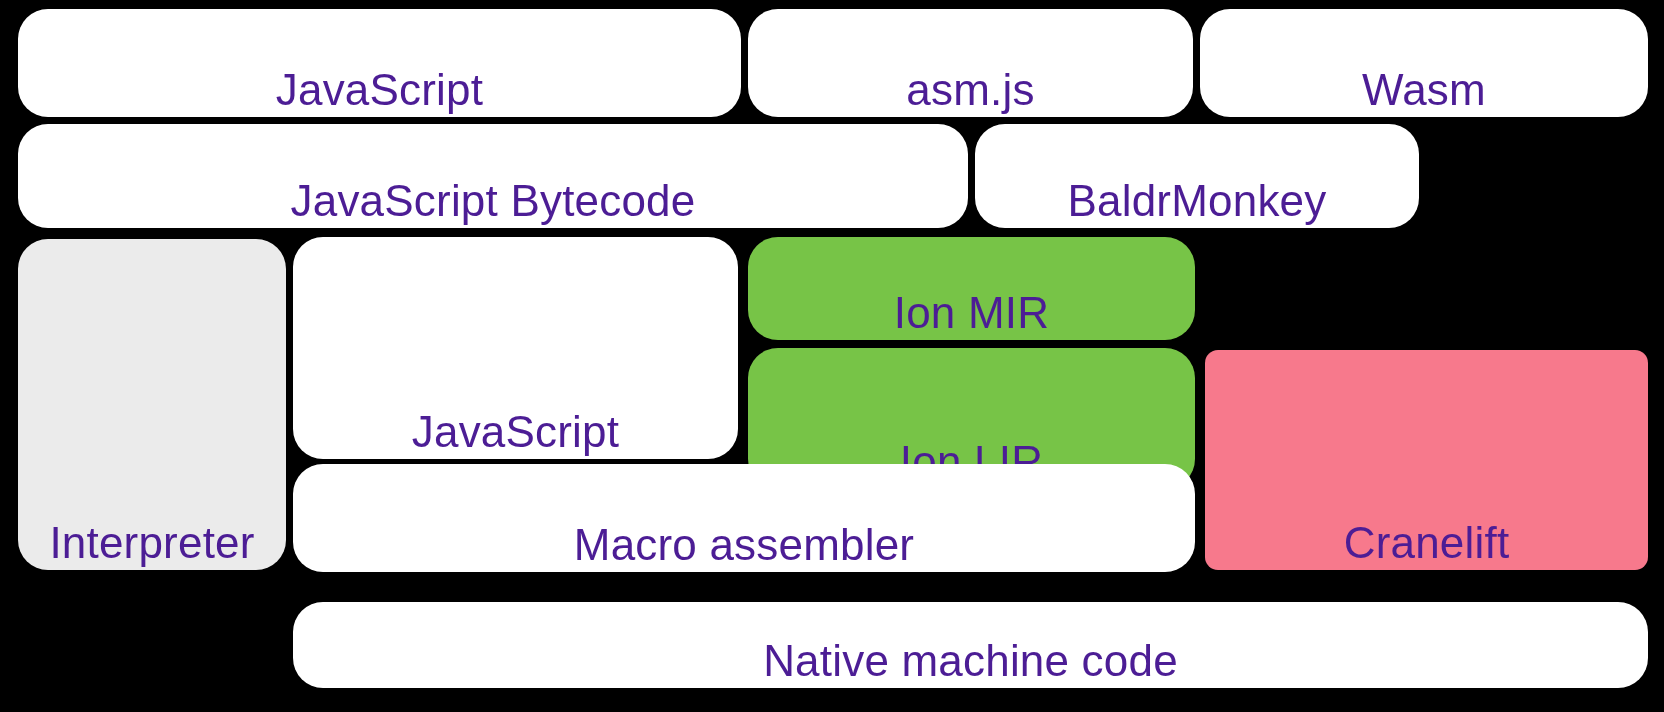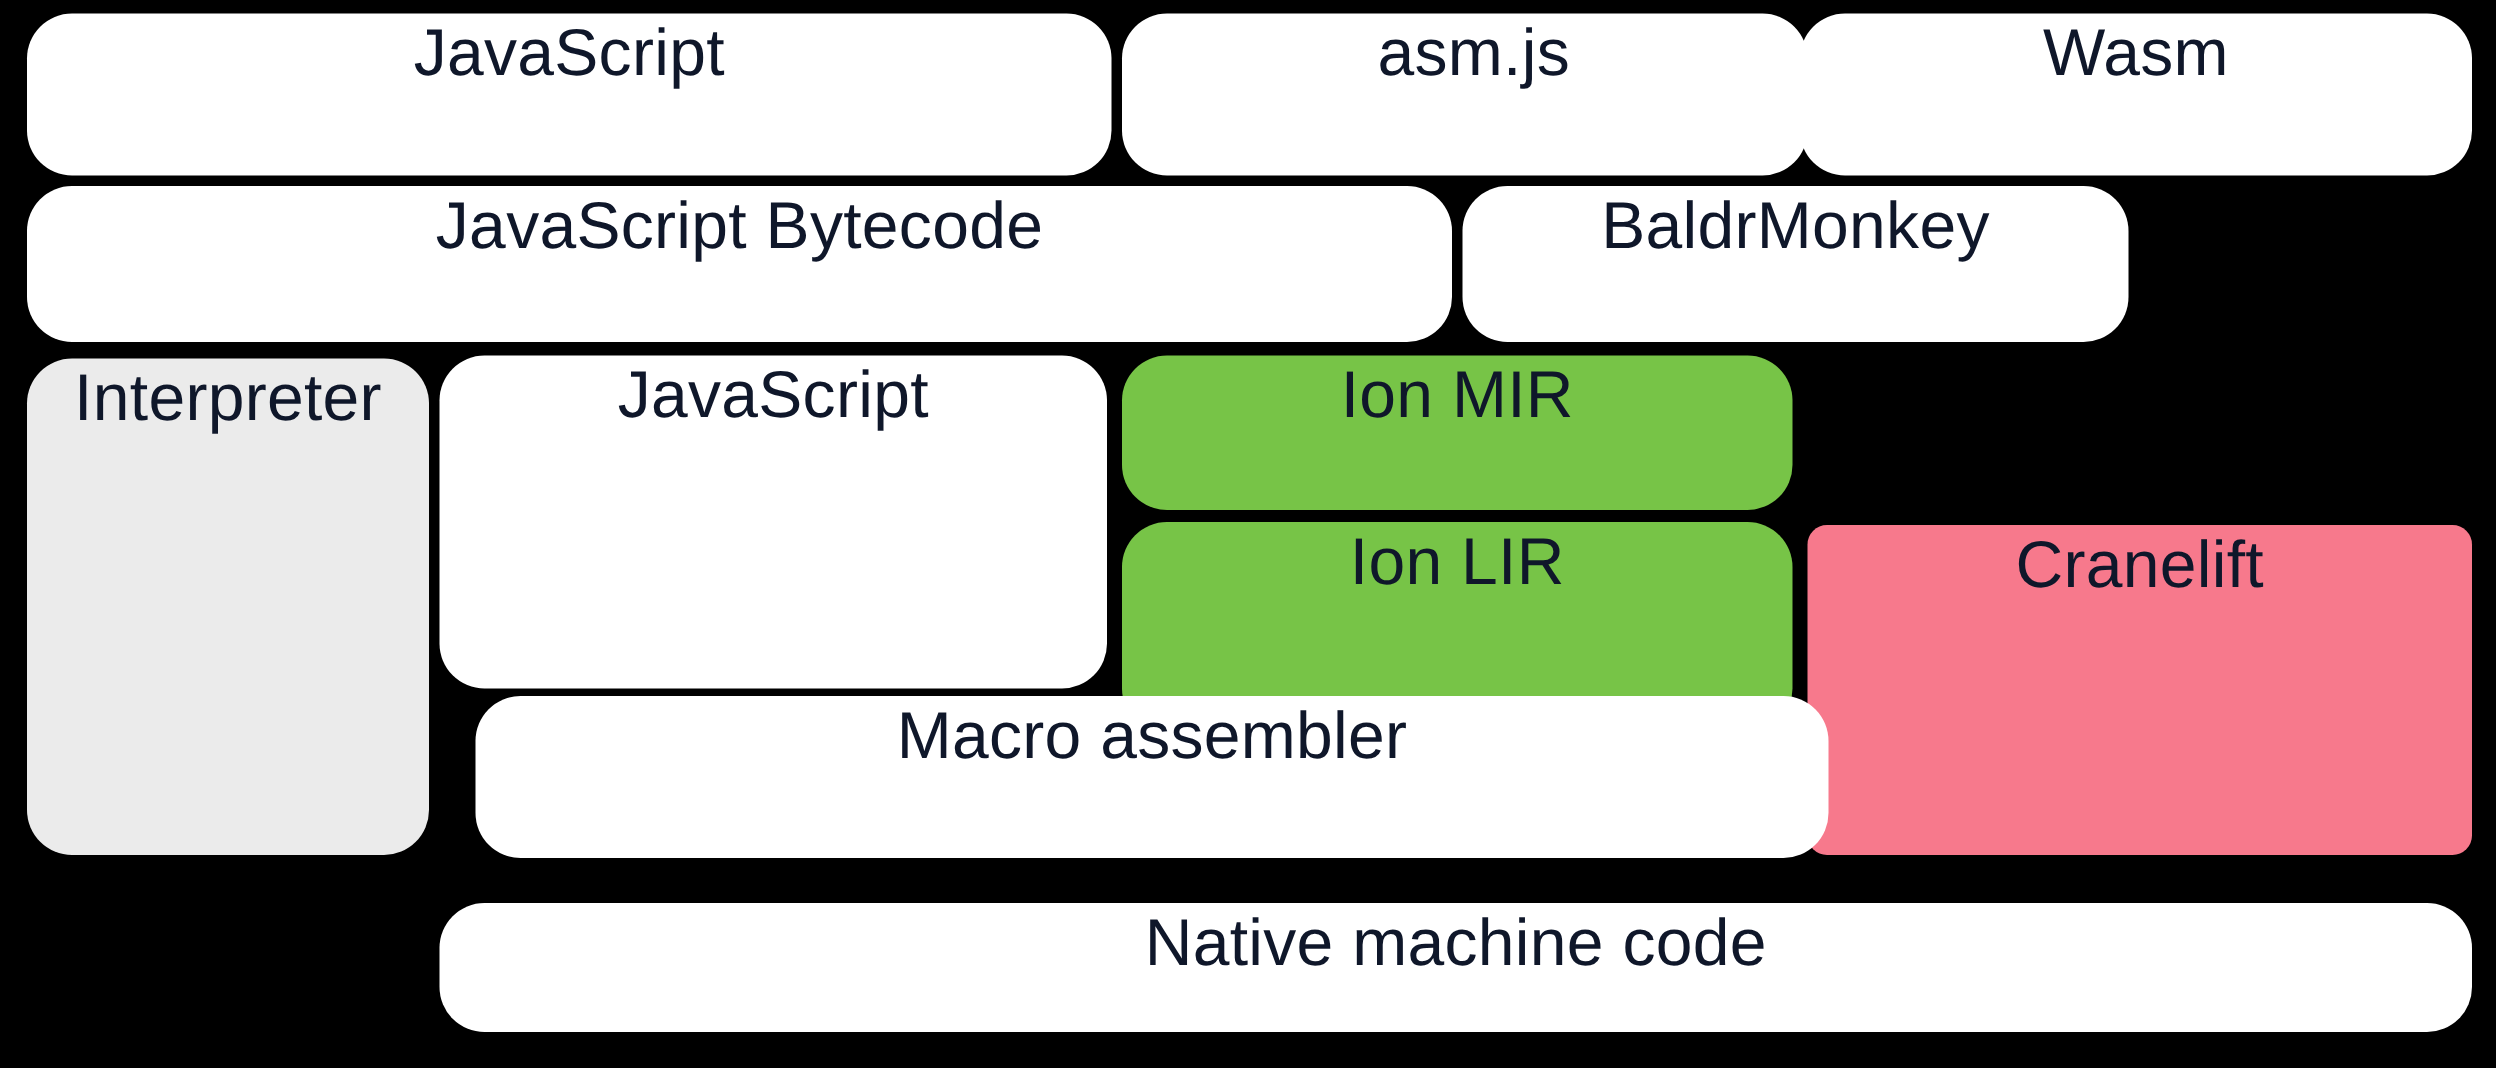--- a/index.html
+++ b/index.html
@@ -12,48 +12,48 @@
     width: 1664px;
     height: 712px;
     background: #000000;
     overflow: hidden;
     font-family: "Liberation Sans", "DejaVu Sans", sans-serif;
   }
   .box {
     position: absolute;
     border-radius: 30px;
     background: #ffffff;
-    color: #0f172a;
+    color: #4c1d95;
     display: flex;
     align-items: center;
-    justify-content: flex-start;
+    justify-content: flex-end;
     flex-direction: column;
     font-size: 44px;
     line-height: 1.22;
     text-align: center;
     letter-spacing: 0.2px;
   }
   .lbl { display: block; }
 
   
   #b-javascript   { left: 18px;   top: 9px;   width: 723px;  height: 108px; }
-  #b-asmjs        { left: 748px;  top: 9px;   width: 445px;  height: 108px; padding-left: 12px; }
+  #b-asmjs        { left: 748px;  top: 9px;   width: 445px;  height: 108px; }
   #b-wasm         { left: 1200px; top: 9px;   width: 448px;  height: 108px; }
 
   
   #b-bytecode     { left: 18px;   top: 124px; width: 950px;  height: 104px; }
   #b-baldrmonkey  { left: 975px;  top: 124px; width: 444px;  height: 104px; }
 
   
   #b-interpreter  { left: 18px;   top: 239px; width: 268px;  height: 331px; }
   #b-baseline     { left: 293px;  top: 237px; width: 445px;  height: 222px; }
   #b-ionmir       { left: 748px;  top: 237px; width: 447px;  height: 103px; }
   #b-ionlir       { left: 748px;  top: 348px; width: 447px;  height: 141px; }
   #b-cranelift    { left: 1205px; top: 350px; width: 443px;  height: 220px; border-radius: 13px; }
-  #b-macroasm     { left: 293px;  top: 464px; width: 902px;  height: 108px; margin-left: 24px; }
+  #b-macroasm     { left: 293px;  top: 464px; width: 902px;  height: 108px; }
   #b-native       { left: 293px;  top: 578px; width: 1355px; height: 86px; margin-top: 24px; }
 </style>
 </head>
 <body>
 
 <div class="canvas">
 
   <div class="box" id="b-javascript" style="background: rgb(255, 255, 255);">
     <span class="lbl">JavaScript</span>
   </div>

